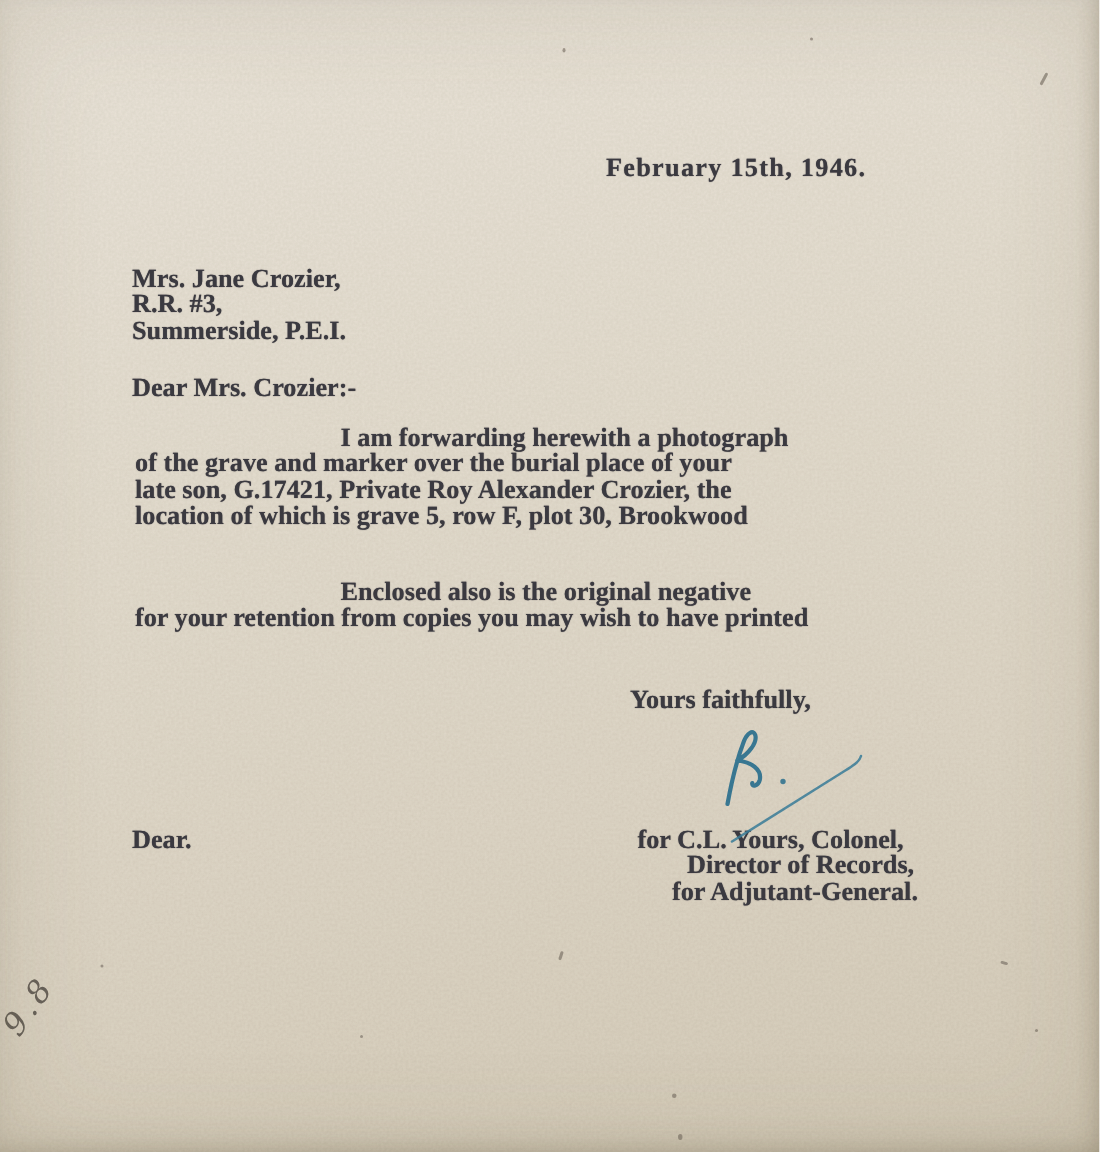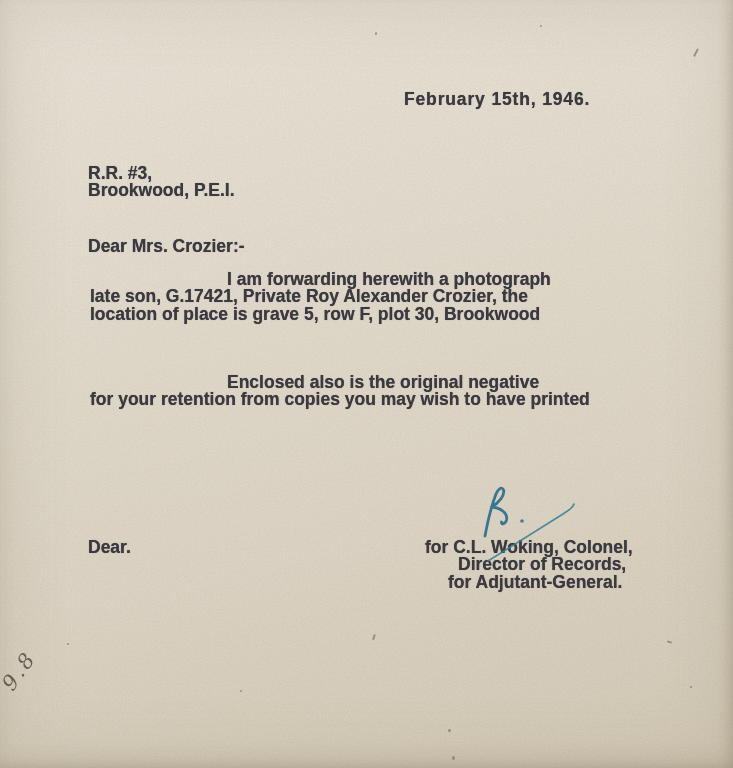--- a/index.html
+++ b/index.html
@@ -33,28 +33,29 @@
     position: absolute;
     inset: 0;
     z-index: 4;
     opacity: 0.14;
     mix-blend-mode: multiply;
     pointer-events: none;
   }
   .typed {
     position: absolute;
     color: #3c3b42;
-    font-family: Liberation Sans, sans-serif;
+    font-family: Liberation Serif, serif;
     font-weight: 700;
     font-size: 17.5px;
     line-height: 17.3px;
     letter-spacing: 0px;
     text-shadow: 0 0 0.7px rgba(46, 44, 50, 0.8);
     white-space: nowrap;
     z-index: 2;
+    margin-top: 12px;
   }
   .date { letter-spacing: 0.85px; }
   .indent { margin-left: 137px; }
   .sig-line-2 { margin-left: 33px; }
   .sig-line-3 { margin-left: 23px; }
   .signature-svg {
     position: absolute;
     left: 468px;
     top: 477px;
     width: 126px;
@@ -103,42 +104,45 @@
     <filter id="grainf">
       <feTurbulence type="fractalNoise" baseFrequency="0.55" numOctaves="2" seed="7" result="n"></feTurbulence>
       <feColorMatrix in="n" type="matrix" values="0 0 0 0 0.35  0 0 0 0 0.32  0 0 0 0 0.27  0 0 0 1 0"></feColorMatrix>
     </filter>
     <rect width="733" height="768" filter="url(#grainf)"></rect>
   </svg>
 
   <div class="typed date" style="left:404px; top:91px;">February 15th, 1946.</div>
 
   <div class="typed" style="left:88px; top:165px;">
+    <div>Mrs. Jane Crozier,</div>
     <div>R.R. #3,</div>
-    <div>Brookwood, P.E.I.</div>
+    <div>Summerside, P.E.I.</div>
   </div>
 
   <div class="typed" style="left:88px; top:238px;">Dear Mrs. Crozier:-</div>
 
   <div class="typed" style="left:90px; top:271px;">
     <div class="indent">I am forwarding herewith a photograph</div>
+    <div>of the grave and marker over the burial place of your</div>
     <div>late son, G.17421, Private Roy Alexander Crozier, the</div>
-    <div>location of place is grave 5, row F, plot 30, Brookwood</div>
+    <div>location of which is grave 5, row F, plot 30, Brookwood</div>
   </div>
 
   <div class="typed" style="left:90px; top:374px;">
     <div class="indent">Enclosed also is the original negative</div>
     <div>for your retention from copies you may wish to have printed</div>
   </div>
 
+  <div class="typed" style="left:420px; top:446px;">Yours faithfully,</div>
 
   <div class="typed" style="left:88px; top:539px;">Dear.</div>
 
   <div class="typed" style="left:425px; top:539px;">
-    <div>for C.L. Woking, Colonel,</div>
+    <div>for C.L. Yours, Colonel,</div>
     <div class="sig-line-2">Director of Records,</div>
     <div class="sig-line-3">for Adjutant-General.</div>
   </div>
 
   <svg class="signature-svg" viewBox="0 0 126 96">
 
     <path d="M 17 59 C 19 48, 23 30, 28 17 C 30 12, 34 9, 35.5 13 C 37 18, 31 26, 23.5 30 C 33 31, 40 36, 38.5 43 C 37.5 47, 33 48, 33.5 45" fill="none" stroke="#2b7291" stroke-width="2.8" stroke-linecap="round" stroke-linejoin="round" opacity="0.92"></path>
 
     <circle cx="54" cy="44" r="1.8" fill="#2b7291" opacity="0.85"></circle>
 

